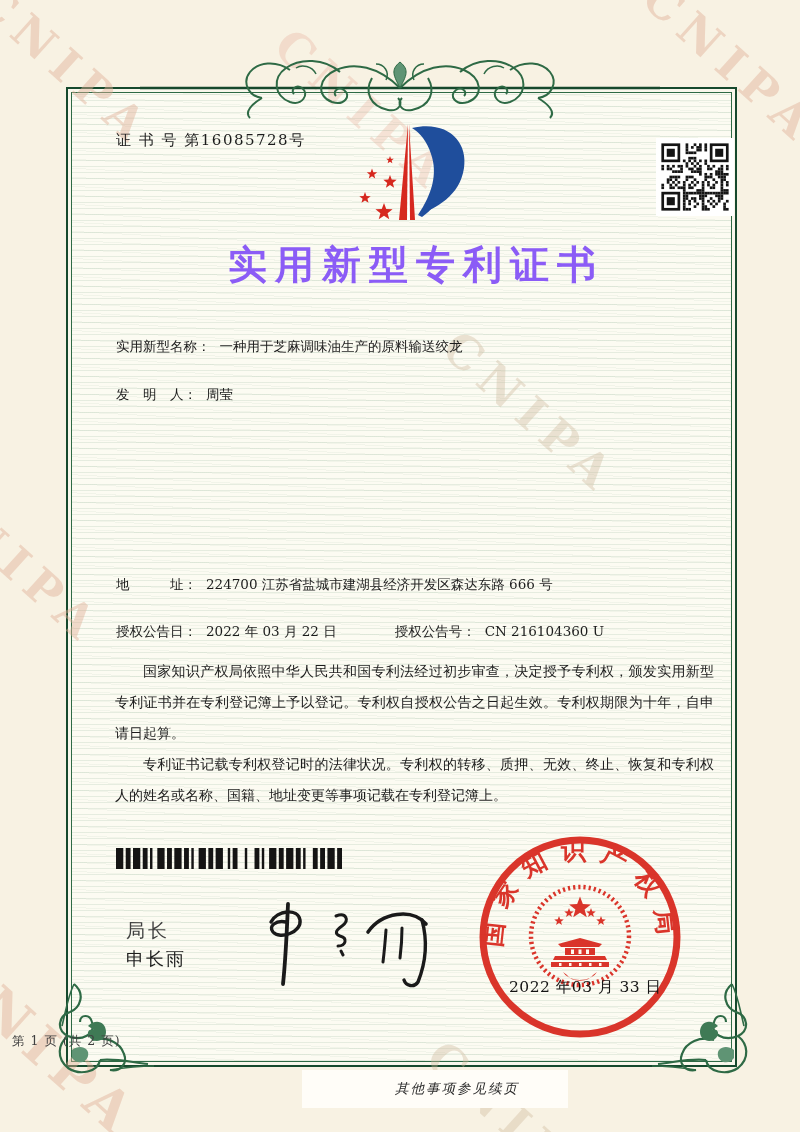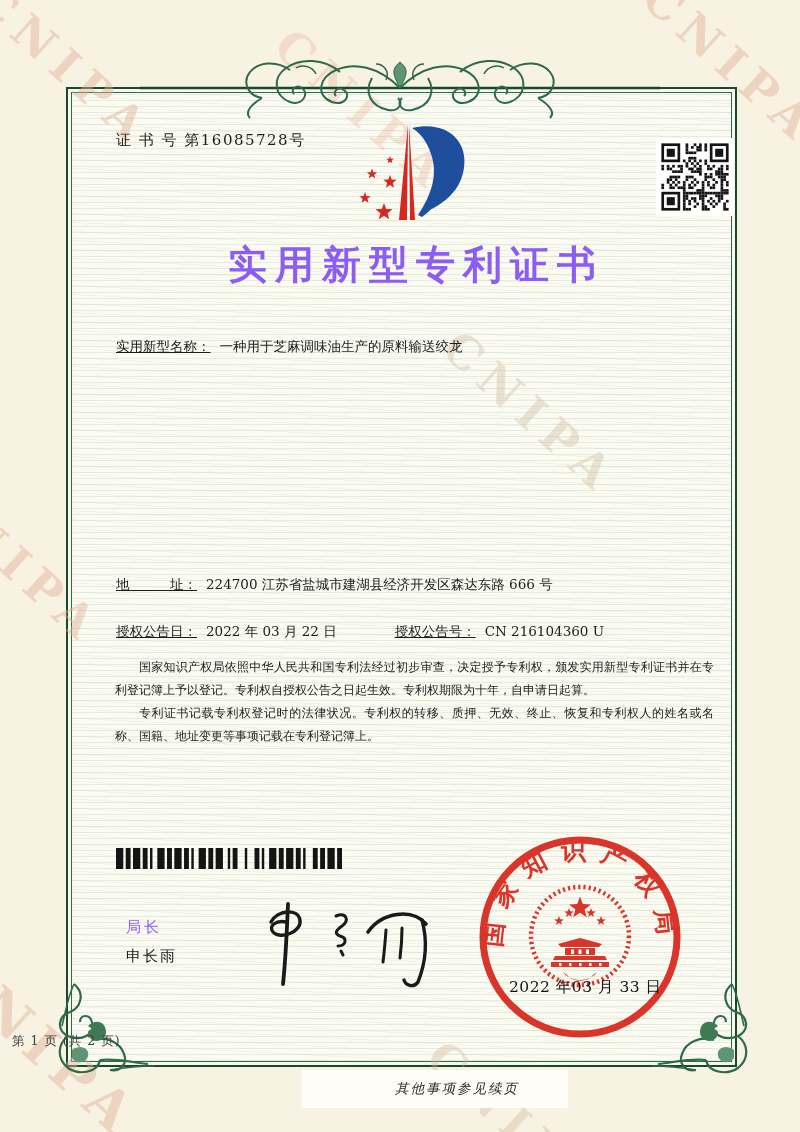--- a/index.html
+++ b/index.html
@@ -61,32 +61,32 @@
   .title{
     position:absolute;left:0;top:238px;width:800px;
     text-align:center;font-size:39px;font-weight:900;
     letter-spacing:8px;padding-left:8px;box-sizing:border-box;
     color:#8b5cf6;
   }
   .field-row{
     position:absolute;left:104px;width:620px;
     font-size:13.5px;color:#1c1c1c;white-space:nowrap;
   }
-  .flabel{display:inline-block;text-decoration:underline;}
+  .flabel{display:inline-block;}
   .fvalue{margin-left:9px;}
   .grant-pair2{margin-left:58px;}
   .body-text{
     position:absolute;left:103px;top:656px;width:599px;
-    font-size:12px;line-height:23px;color:#1c1c1c;
+    font-size:14px;line-height:31px;color:#1c1c1c;
     text-align:justify;
   }
   .body-text p{margin:0;text-indent:2em;}
   .barcode{position:absolute;left:104px;top:848px;}
-  .signer-title{position:absolute;left:114px;top:918px;font-size:15px;letter-spacing:3px;color:#8b5cf6;}
-  .signer-name{position:absolute;left:114px;top:947px;font-size:15px;letter-spacing:2px;color:#1c1c1c;}
+  .signer-title{position:absolute;left:114px;top:918px;font-size:19px;letter-spacing:3px;color:#404040;}
+  .signer-name{position:absolute;left:114px;top:947px;font-size:18px;letter-spacing:2px;color:#1c1c1c;}
   .signature{position:absolute;left:232px;top:896px;z-index:5;}
   .seal{position:absolute;left:463px;top:832px;z-index:5;opacity:0.93;}
   .seal-date{
     position:absolute;left:497px;top:977px;width:170px;z-index:6;
     font-size:15.5px;color:#141414;letter-spacing:0.5px;white-space:nowrap;
   }
   .page-footer{
     position:absolute;left:0;top:1033px;width:760px;text-align:left;
     font-size:12.5px;color:#404040;letter-spacing:1px;
   }
@@ -391,20 +391,23 @@
         <rect x="2" y="20" width="7" height="7" fill="#141414"></rect>
         <rect x="3" y="21" width="5" height="5" fill="#ffffff"></rect>
         <rect x="4" y="22" width="3" height="3" fill="#141414"></rect>
       </svg>
 
     <div class="title">实用新型专利证书</div>
 
     <div class="field-row" style="top:338px">
       <span class="flabel">实用新型名称：</span><span class="fvalue">一种用于芝麻调味油生产的原料输送绞龙</span>
     </div>
+    <div class="field-row" style="top:386px">
+      <span class="flabel">发　明　人：</span><span class="fvalue">周莹</span>
+    </div>
     <div class="field-row" style="top:576px">
       <span class="flabel">地　　　址：</span><span class="fvalue">224700  江苏省盐城市建湖县经济开发区森达东路 666 号</span>
     </div>
     <div class="field-row" style="top:623px">
       <span class="flabel">授权公告日：</span><span class="fvalue">2022 年 03 月 22 日</span><span class="flabel grant-pair2">授权公告号：</span><span class="fvalue">CN 216104360 U</span>
     </div>
 
     <div class="body-text">
       <p>国家知识产权局依照中华人民共和国专利法经过初步审查，决定授予专利权，颁发实用新型专利证书并在专利登记簿上予以登记。专利权自授权公告之日起生效。专利权期限为十年，自申请日起算。</p>
       <p>专利证书记载专利权登记时的法律状况。专利权的转移、质押、无效、终止、恢复和专利权人的姓名或名称、国籍、地址变更等事项记载在专利登记簿上。</p>

